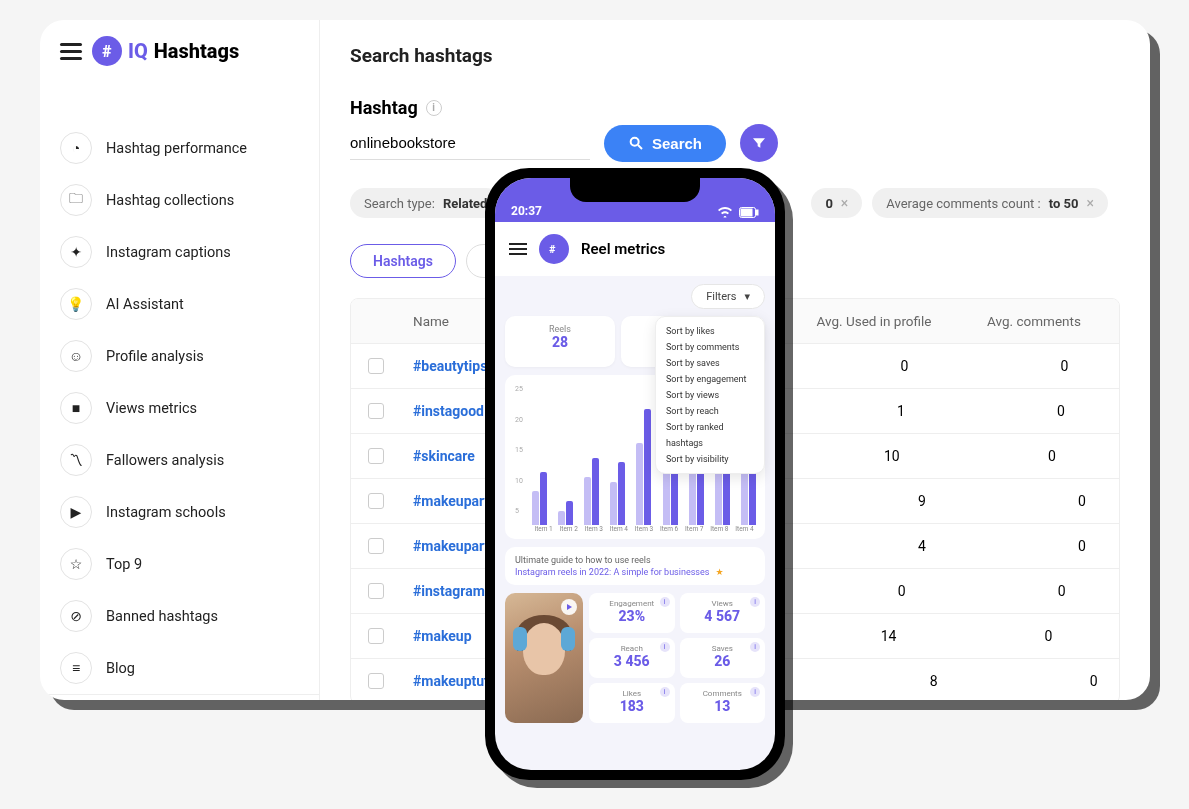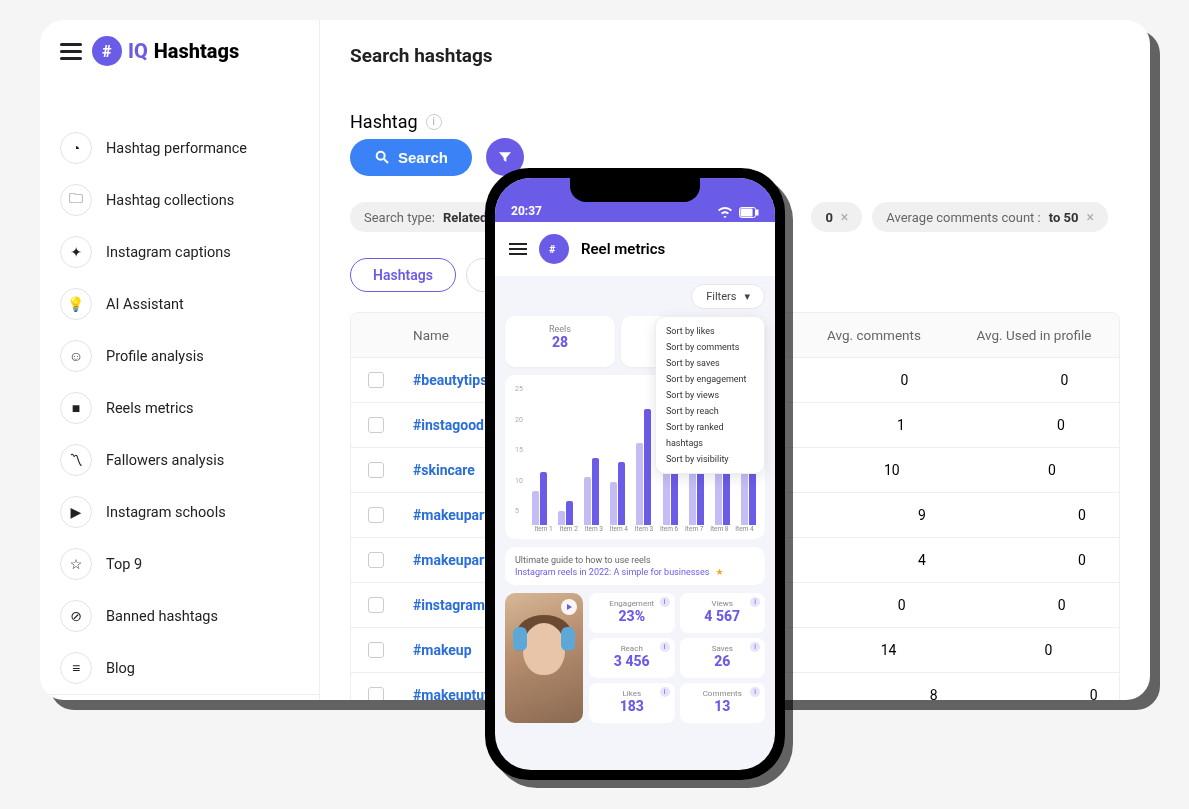--- a/index.html
+++ b/index.html
@@ -17,21 +17,21 @@
 .logo .ht { color: #000; }
 
 .nav-list { flex: 1; padding: 40px 0 0 0; }
 .nav-item { display: flex; align-items: center; gap: 14px; padding: 10px 20px; cursor: pointer; font-size: 14.5px; color: #222; }
 .nav-icon { width: 32px; height: 32px; border: 1px solid #e3e3e3; border-radius: 50%; display: flex; align-items: center; justify-content: center; font-size: 14px; }
 
 .sidebar-footer { border-top: 1px solid #eee; padding: 16px 20px; display: flex; align-items: center; gap: 10px; }
 
 .main { flex: 1; padding: 24px 30px; overflow: auto; }
 .page-title { font-weight: 700; font-size: 19px; color: #222; }
-.section-label { font-weight: 400; font-size: 18px; margin-top: 44px; display: flex; align-items: center; gap: 8px; text-align: right; }
+.section-label { font-weight: 700; font-size: 18px; margin-top: 30px; display: flex; align-items: center; gap: 8px; text-align: right; }
 .info-dot { width: 16px; height: 16px; border: 1px solid #ccc; border-radius: 50%; font-size: 10px; color: #aaa; display: inline-flex; align-items: center; justify-content: center; }
 
 .search-row { display: flex; align-items: center; gap: 14px; margin-top: 6px; }
 .search-input { flex: 0 0 240px; border: none; border-bottom: 1px solid #ddd; padding: 8px 0; font-size: 15px; outline: none; }
 .search-btn { background: #3b82f6; color: #fff; border: none; border-radius: 24px; padding: 10px 24px; font-weight: 700; font-size: 15px; display: flex; align-items: center; gap: 8px; cursor: pointer; }
 .filter-btn { width: 38px; height: 38px; border-radius: 50%; background: #6b5ce7; color: #fff; display: flex; align-items: center; justify-content: center; font-size: 14px; cursor: pointer; }
 
 .chips { display: flex; gap: 10px; margin-top: 26px; flex-wrap: wrap; }
 .chip { background: #f0f0f0; border-radius: 18px; padding: 7px 14px; font-size: 13px; color: #555; display: flex; align-items: center; gap: 8px; }
 .chip .close { color: #aaa; font-size: 14px; cursor: pointer; }
@@ -146,21 +146,21 @@
       <div class="nav-item">
           <span class="nav-icon">💡</span>
           <span>AI Assistant</span>
         </div>
       <div class="nav-item">
           <span class="nav-icon">☺</span>
           <span>Profile analysis</span>
         </div>
       <div class="nav-item">
           <span class="nav-icon">■</span>
-          <span>Reels metrics</span>
+          <span>Views metrics</span>
         </div>
       <div class="nav-item">
           <span class="nav-icon">〽</span>
           <span>Fallowers analysis</span>
         </div>
       <div class="nav-item">
           <span class="nav-icon">▶</span>
           <span>Instagram schools</span>
         </div>
       <div class="nav-item">
@@ -186,20 +186,21 @@
 
   <main class="main">
     <h1 class="page-title">Search hashtags</h1>
 
     <div class="section-label">
       <span>Hashtag</span>
       <span class="info-dot">i</span>
     </div>
 
     <div class="search-row">
+      <input class="search-input" value="onlinebookstore" style="">
       <button class="search-btn">
         <svg class="ico" viewBox="0 0 24 24" fill="none" stroke="#fff" stroke-width="3">
             <circle cx="10" cy="10" r="6"></circle>
             <line x1="15" y1="15" x2="21" y2="21"></line>
           </svg>
         <span>Search</span>
       </button>
       <div class="filter-btn">
         <svg class="ico" viewBox="0 0 24 24" fill="#fff">
             <path d="M3 5h18l-7 8v6l-4-2v-4z"></path>
@@ -226,22 +227,22 @@
     <div class="tabs">
       <div class="tab active">Hashtags</div>
       <div class="tab">Tre</div>
     </div>
 
     <div class="table">
       <div class="thead">
         <div></div>
         <div>Name</div>
         <div class="hidden-col"></div>
+        <div class="num">Avg. Used in profile</div>
         <div class="num">Avg. comments</div>
-        <div class="num">Avg. Used in profile</div>
       </div>
       <div id="table-body">
           <div class="trow">
             <div>
               <div class="checkbox"></div>
             </div>
     <div class="name">#beautytips</div>
     <div class="hidden-col"></div>
     <div class="num">0</div>
     <div class="num">0</div>

